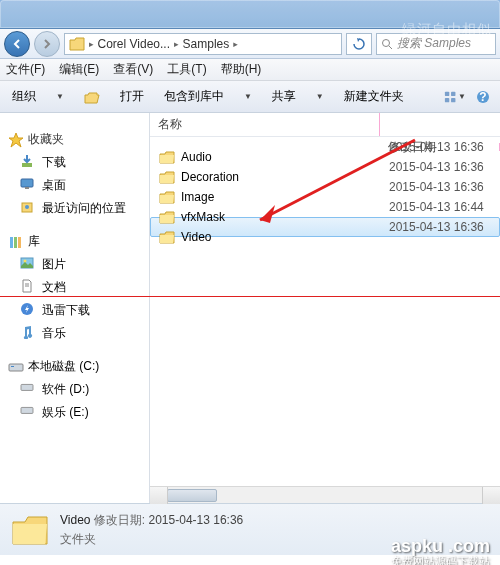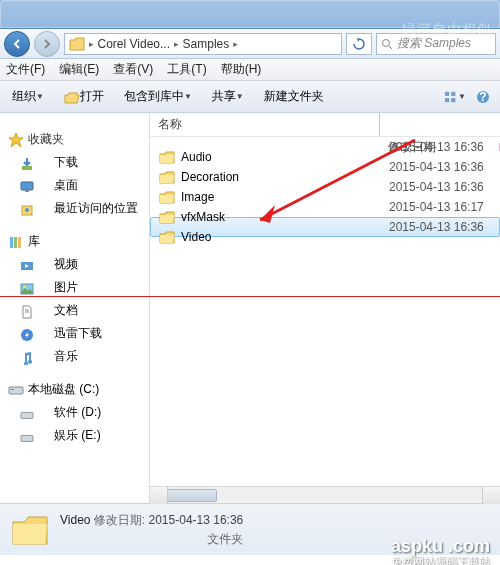--- a/index.html
+++ b/index.html
@@ -14,31 +14,31 @@
 .addressbar { flex: 1; height: 22px; background: #fff; border: 1px solid #a8bccf; display: flex; align-items: center; padding: 0 4px; gap: 4px; }
 .crumb { color: #333; cursor: pointer; }
 .crumb-arrow { color: #666; font-size: 9px; }
 .refreshbox { width: 26px; height: 22px; background: #fff; border: 1px solid #a8bccf; display: flex; align-items: center; justify-content: center; }
 .searchbox { width: 120px; height: 22px; background: #fff; border: 1px solid #a8bccf; display: flex; align-items: center; padding: 0 4px; gap: 4px; color: #888; font-style: italic; }
 
 .menubar { height: 22px; background: linear-gradient(#f8f9fb, #eceff4); border-bottom: 1px solid #d4d8de; display: flex; align-items: center; padding: 0 6px; gap: 14px; }
 .menuitem { color: #222; cursor: pointer; }
 
 .toolbar { height: 32px; background: linear-gradient(#f4f6fa, #e2e8f2); border-bottom: 1px solid #c8d2de; display: flex; align-items: center; padding: 0 6px; gap: 8px; }
-.toolbtn { display: flex; align-items: center; gap: 0; padding: 2px 6px; cursor: pointer; }
+.toolbtn { display: flex; align-items: center; gap: 20px; padding: 2px 6px; cursor: pointer; }
 .drop { font-size: 8px; color: #444; }
 .tool-right { margin-left: auto; display: flex; gap: 6px; }
 .tool-icon { width: 22px; height: 22px; display: flex; align-items: center; justify-content: center; cursor: pointer; }
 
 .content { display: flex; height: 390px; }
 .sidebar { width: 150px; background: #fff; border-right: 1px solid #d8dee6; overflow: hidden; padding: 15px 0; }
 .treegroup { margin-bottom: 10px; }
 .treehead { display: flex; align-items: center; gap: 4px; padding: 3px 8px; cursor: pointer; }
 .treehead.fav { color: #333; }
-.treeitem { display: flex; align-items: flex-end; gap: 20px; padding: 3px 8px 3px 20px; cursor: pointer; }
+.treeitem { display: flex; align-items: flex-start; gap: 8px; padding: 3px 8px 3px 20px; cursor: pointer; }
 .redline { position: absolute; left: 0; right: 0; top: 296px; height: 1px; background: #e02020; z-index: 5; }
 
 .filepane { flex: 1; background: #fff; display: flex; flex-direction: column; }
 .colheaders { height: 24px; display: flex; border-bottom: 1px solid #e4e8ee; }
 .colh { padding: 4px 8px; border-right: 1px solid #f9a8d4; color: #444; display: flex; align-items: center; }
 .colh.name { width: 230px; }
 .colh.date { flex: 1; margin-top: 30px; }
 .filelist { flex: 1; overflow: hidden; position: relative; }
 .filerow { height: 20px; display: flex; align-items: center; border: 1px solid transparent; }
 .filerow.sel { background: linear-gradient(#e8f3fc, #cfe8fb); border: 1px solid #84c0f0; border-radius: 2px; }
@@ -46,21 +46,21 @@
 .fcell.name { width: 230px; margin-top: 20px; }
 .fcell.date { flex: 1; color: #555; }
 .hscroll { height: 17px; background: #f0f0f0; border-top: 1px solid #d8d8d8; display: flex; align-items: center; padding: 0 17px; position: relative; }
 .hscroll::before, .hscroll::after { content: ''; position: absolute; width: 17px; height: 17px; background: linear-gradient(#f6f6f6,#e4e4e4); top: 0; }
 .hscroll::before { left: 0; border-right: 1px solid #ccc; }
 .hscroll::after { right: 0; border-left: 1px solid #ccc; }
 .hscroll-thumb { width: 50px; height: 13px; background: linear-gradient(#e0e6ee,#c4d0dc); border: 1px solid #a8b8c8; border-radius: 2px; }
 
 .statusbar { height: 52px; background: linear-gradient(#f0f4f9, #e4ecf5); border-top: 1px solid #c8d4e0; display: flex; align-items: center; padding: 6px 10px; gap: 10px; }
 .bigfolder { width: 40px; height: 36px; }
-.statustext { display: flex; flex-direction: column; gap: 2px; align-items: flex-end; }
+.statustext { display: flex; flex-direction: column; gap: 2px; }
 .statusline1 { color: #222; }
 .statusline2 { color: #666; }
 
 .watermark { position: absolute; right: 10px; bottom: 8px; font-size: 18px; font-weight: bold; color: #fff; text-shadow: 1px 1px 2px rgba(0,0,0,0.6); font-family: Arial; z-index: 10; }
 .watermark-sub { position: absolute; right: 10px; bottom: -4px; font-size: 11px; color: #fff; text-shadow: 1px 1px 2px rgba(0,0,0,0.6); z-index: 10; }
 .topwm { position: absolute; right: 8px; top: 21px; color: rgba(255,255,255,0.5); font-size: 14px; z-index: 10; letter-spacing: 1px; }
 
 .redarrow { position: absolute; z-index: 6; pointer-events: none; }
 </style>
 </head>
@@ -191,27 +191,20 @@
       <div class="treehead">
         <svg width="16" height="16" viewBox="0 0 16 16">
             <rect x="2" y="3" width="3" height="11" fill="#6cb4e8"></rect>
             <rect x="6" y="3" width="3" height="11" fill="#88c474"></rect>
             <rect x="10" y="3" width="3" height="11" fill="#f4b860"></rect>
           </svg>
         <span>库</span>
       </div>
       <div class="treeitem">
         <svg width="14" height="14" viewBox="0 0 14 14">
-            <rect x="1" y="3" width="12" height="8" fill="#5898d0"></rect>
-            <path d="M5 5 L9 7 L5 9 Z" fill="#fff"></path>
-          </svg>
-        <span>视频</span>
-      </div>
-      <div class="treeitem">
-        <svg width="14" height="14" viewBox="0 0 14 14">
             <rect x="1" y="2" width="12" height="10" fill="#88c8e8" stroke="#5898c0"></rect>
             <circle cx="5" cy="5" r="1.5" fill="#f8e060"></circle>
             <path d="M1 10 L5 6 L8 9 L10 7 L13 10 L13 12 L1 12 Z" fill="#68a858"></path>
           </svg>
         <span>图片</span>
       </div>
       <div class="treeitem">
         <svg width="14" height="14" viewBox="0 0 14 14">
             <path d="M3 1 L9 1 L11 3 L11 13 L3 13 Z" fill="#fff" stroke="#888"></path>
             <line x1="5" y1="5" x2="9" y2="5" stroke="#888"></line>
@@ -297,21 +290,21 @@
           <div class="fcell date">2015-04-13 16:36</div>
         </div>
         <div class="filerow">
           <div class="fcell name">
             <svg width="16" height="14" viewBox="0 0 16 14">
               <path d="M1 4 L6 4 L7 2 L15 2 L15 13 L1 13 Z" fill="#f7d77a" stroke="#c9a432"></path>
               <path d="M1 5 L15 5 L14 13 L1 13 Z" fill="#fce89a"></path>
             </svg>
             <span>vfxMask</span>
           </div>
-          <div class="fcell date">2015-04-13 16:17</div>
+          <div class="fcell date">2015-04-13 16:44</div>
         </div>
         <div class="filerow sel">
           <div class="fcell name">
             <svg width="16" height="14" viewBox="0 0 16 14">
               <path d="M1 4 L6 4 L7 2 L15 2 L15 13 L1 13 Z" fill="#f7d77a" stroke="#c9a432"></path>
               <path d="M1 5 L15 5 L14 13 L1 13 Z" fill="#fce89a"></path>
             </svg>
             <span>Video</span>
           </div>
           <div class="fcell date">2015-04-13 16:36</div>

